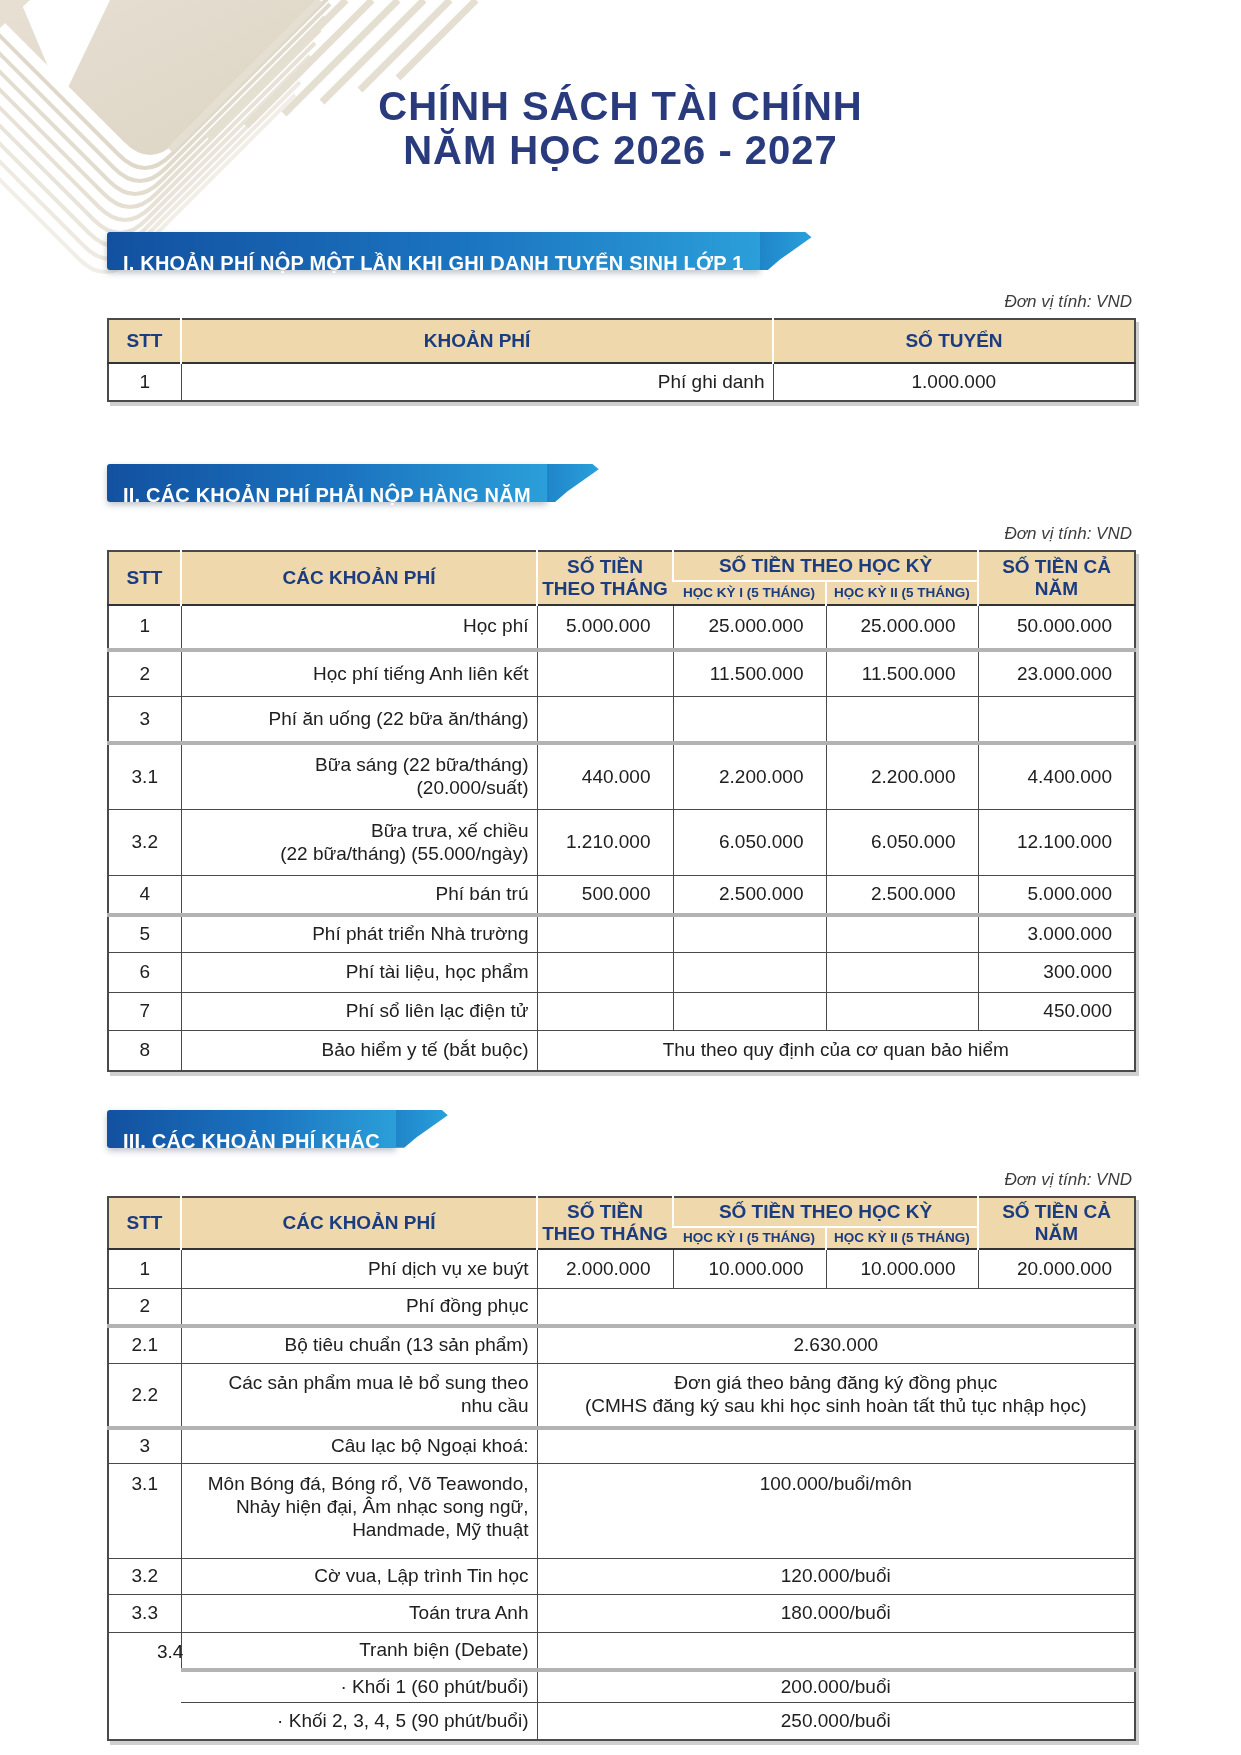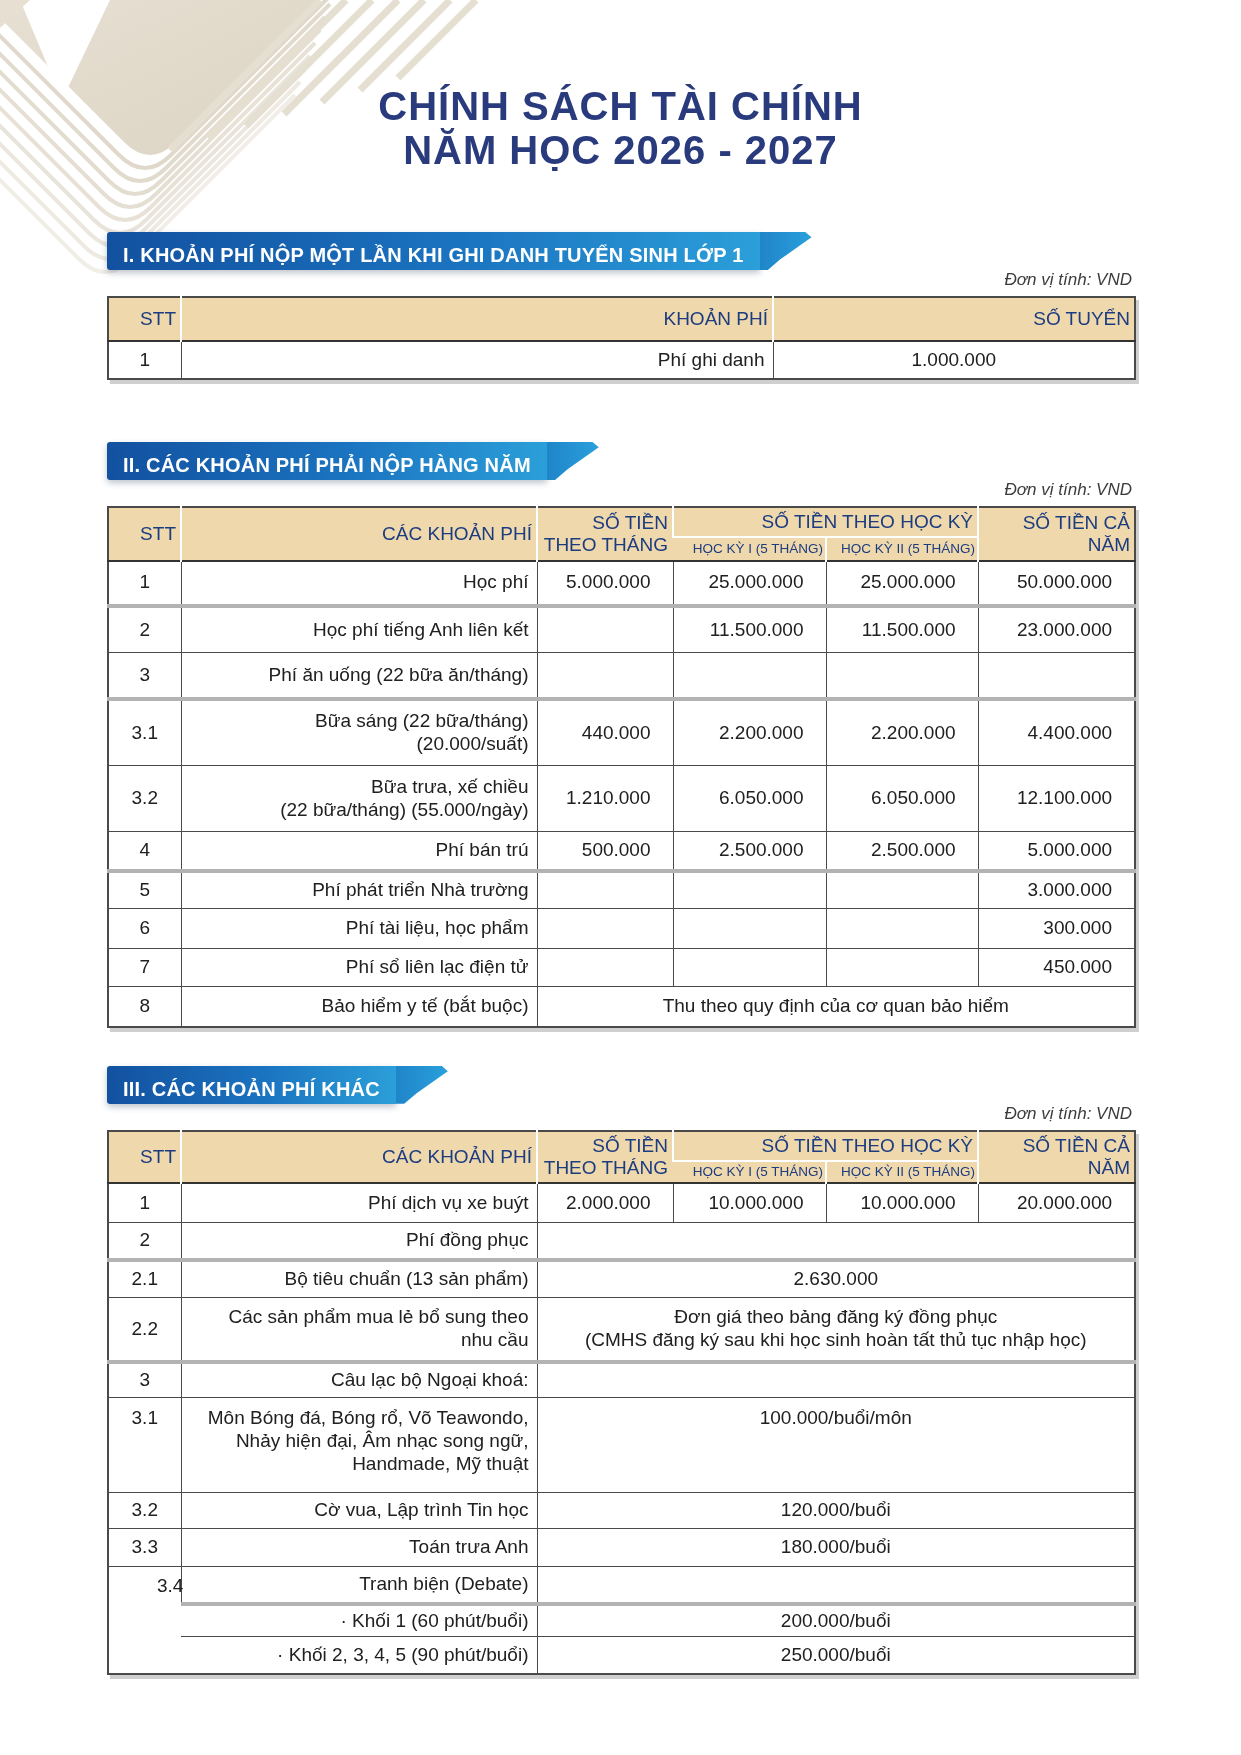--- a/index.html
+++ b/index.html
@@ -22,50 +22,50 @@
   .content{position:relative;margin:0 107px;}
   
   .title{
     margin-top:84px;text-align:center;color:var(--title-navy);
     font-weight:700;font-size:40px;line-height:44px;letter-spacing:1px;
   }
   
   .banner-row{position:relative;height:38px;}
   .banner{
     position:relative;display:inline-block;height:38px;line-height:38px;
-    padding:4px 16px;border-radius:3px 0 0 3px;
+    padding:12px 16px;border-radius:3px 0 0 3px;
     background:linear-gradient(90deg,var(--banner-gradient-left) 0%,#1b74c0 55%,var(--banner-gradient-right) 100%);
     color:#fff;font-weight:700;font-size:20px;letter-spacing:.2px;white-space:nowrap;
     box-shadow:0 3px 6px rgba(40,60,90,.30);
   }
   .tail{
     position:absolute;left:100%;top:0;width:52px;height:38px;
     background:linear-gradient(90deg,#1f85c9,#2aa0dc);
     clip-path:polygon(0 0,88% 0,100% 14%,40% 72%,16% 100%,0 100%);
   }
   .curl{
     position:absolute;right:5px;bottom:1px;width:32px;height:27px;
     background:linear-gradient(55deg,#8fa0ad 0%,#cdd6dd 40%,#ffffff 78%);
     clip-path:polygon(100% 0,100% 100%,0 100%);
   }
   
   .unit{
     text-align:right;font-style:italic;font-size:17px;color:#3c3c3c;
-    margin:0 2px 6px 0;
+    margin:22px 2px 6px 0;
   }
   
   table{
     border-collapse:collapse;table-layout:fixed;width:1027px;
     border:2px solid var(--border-dark);
     box-shadow:3px 4px 0 rgba(168,168,168,.55);
     font-size:19px;color:var(--body-text);
   }
   th{
     background:var(--table-header-bg);color:var(--table-header-text);
-    font-weight:400;font-size:19px;line-height:1.15;text-align:right;vertical-align:middle;
+    font-weight:700;font-size:19px;line-height:1.15;text-align:center;vertical-align:middle;
     padding:3px 4px;
   }
   th + th{border-left:2.5px solid #ffffff;}
   th.sub{font-size:13.5px;border-top:2.5px solid #ffffff;padding:2px 2px;}
   thead{border-bottom:2px solid #333333;}
   td{
     border-left:1.5px solid var(--border-dark);
     border-top:1.5px solid var(--border-dark);
     vertical-align:middle;padding:4px 8px;line-height:1.2;
   }

